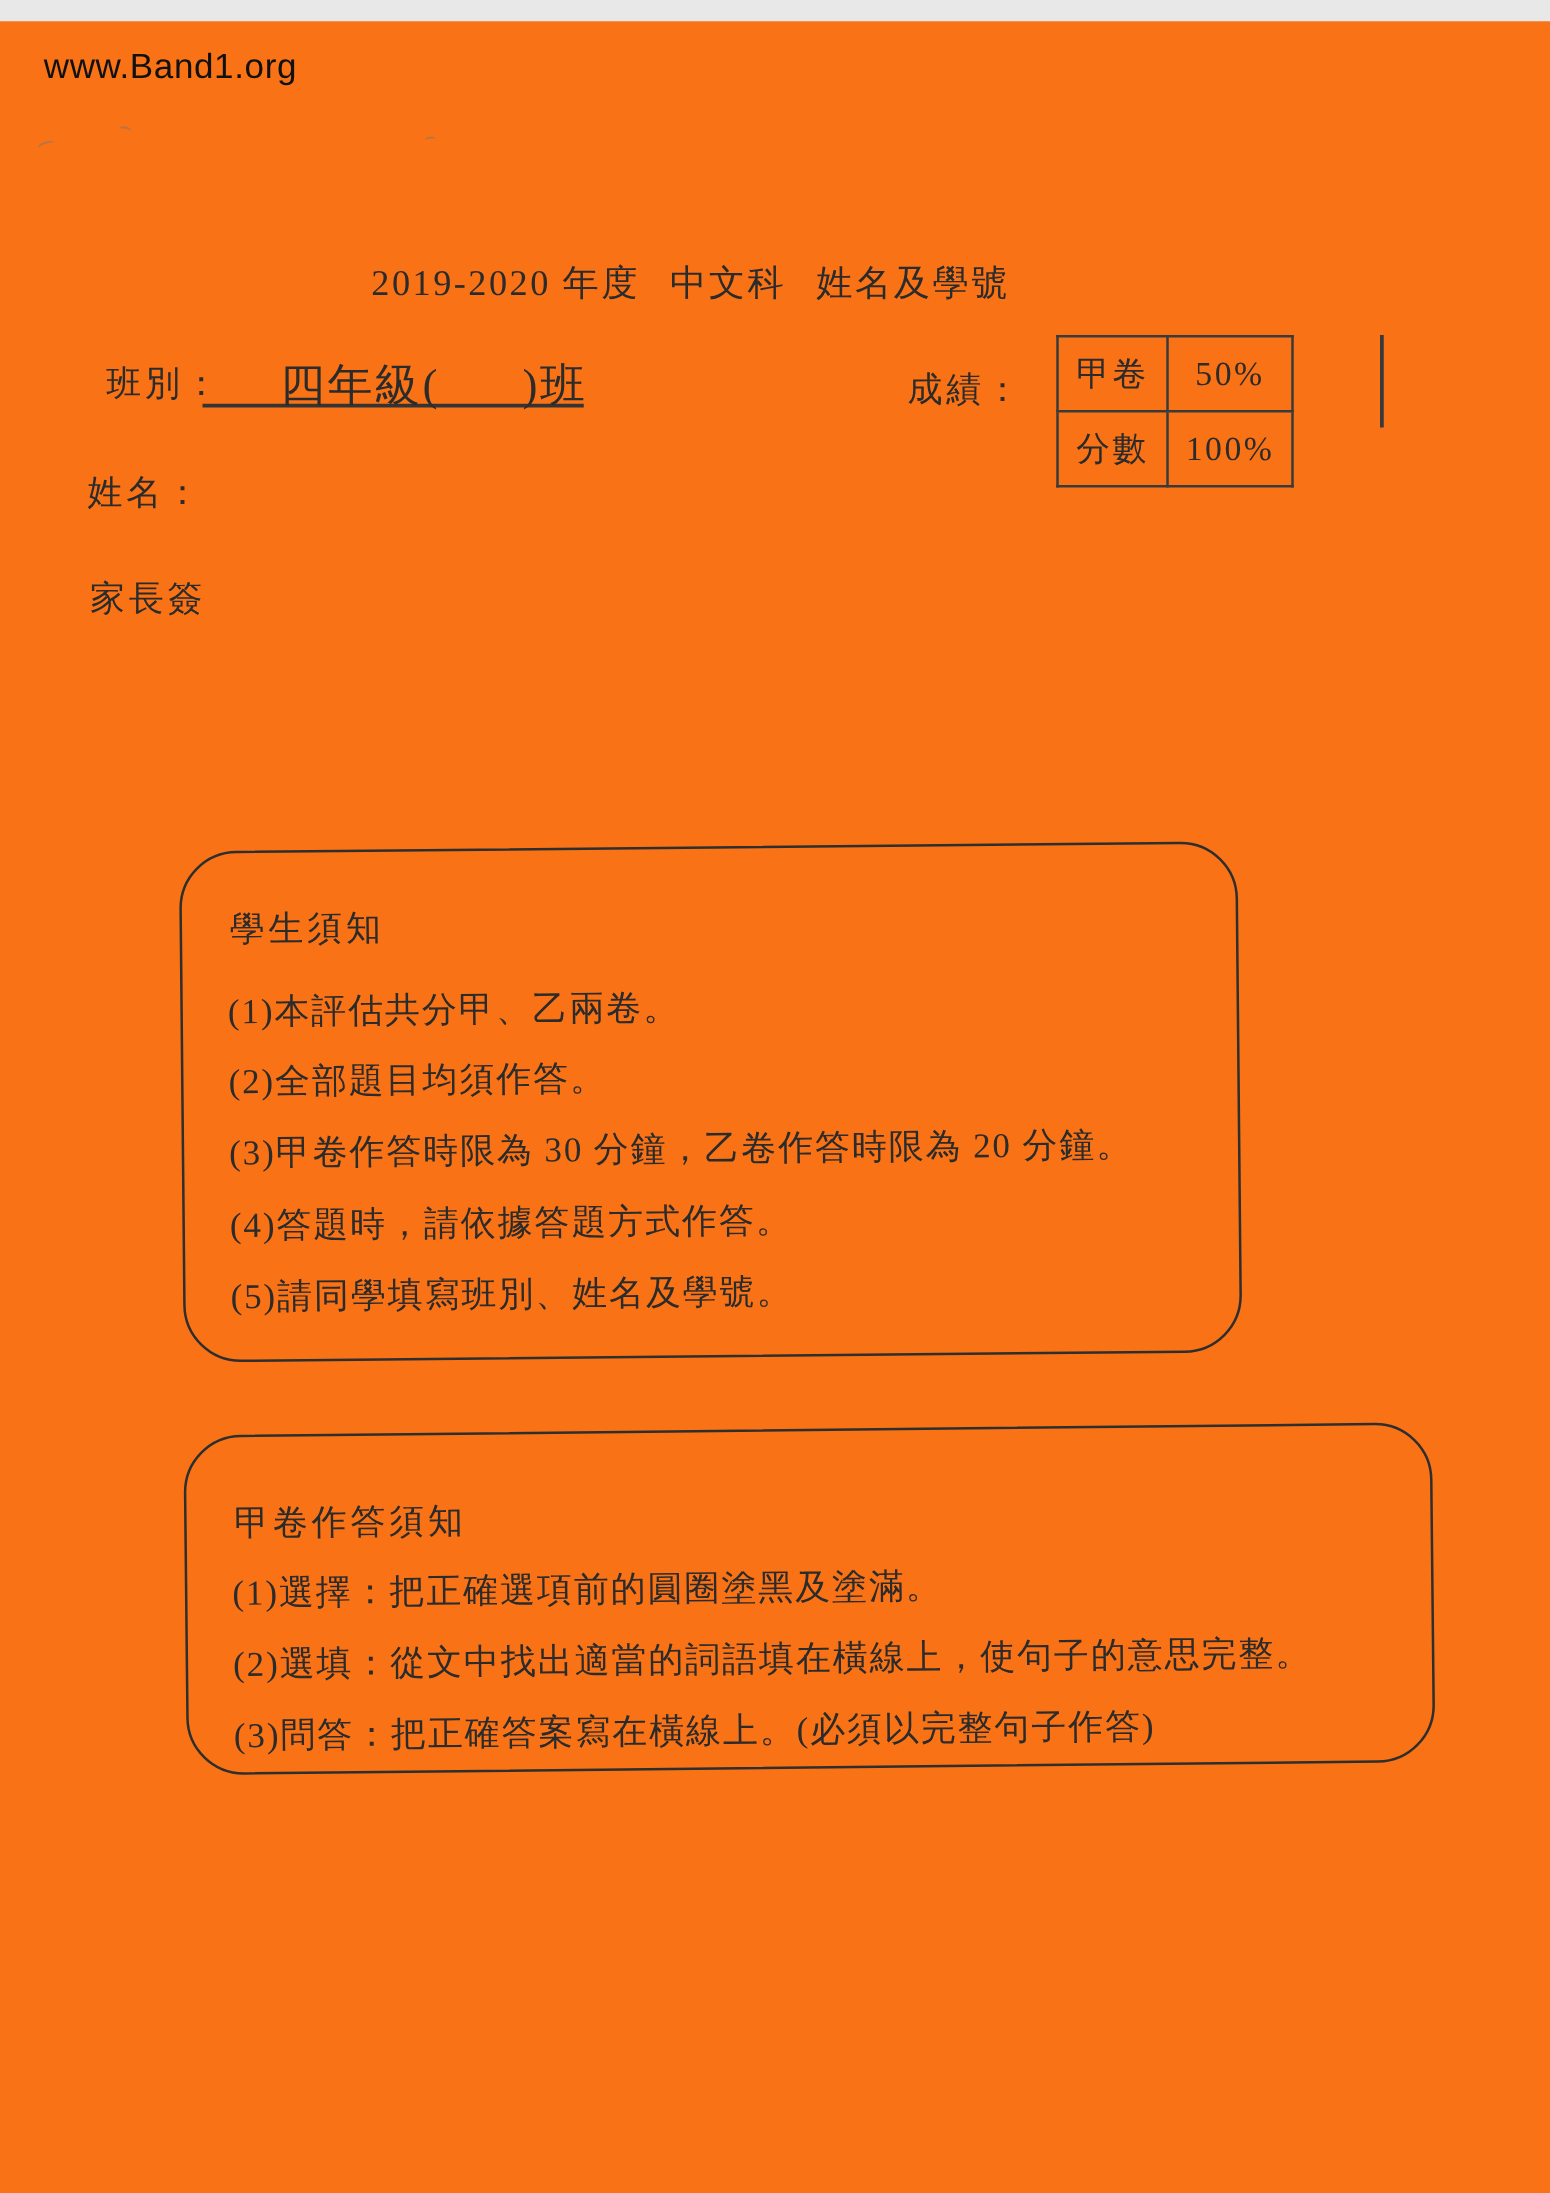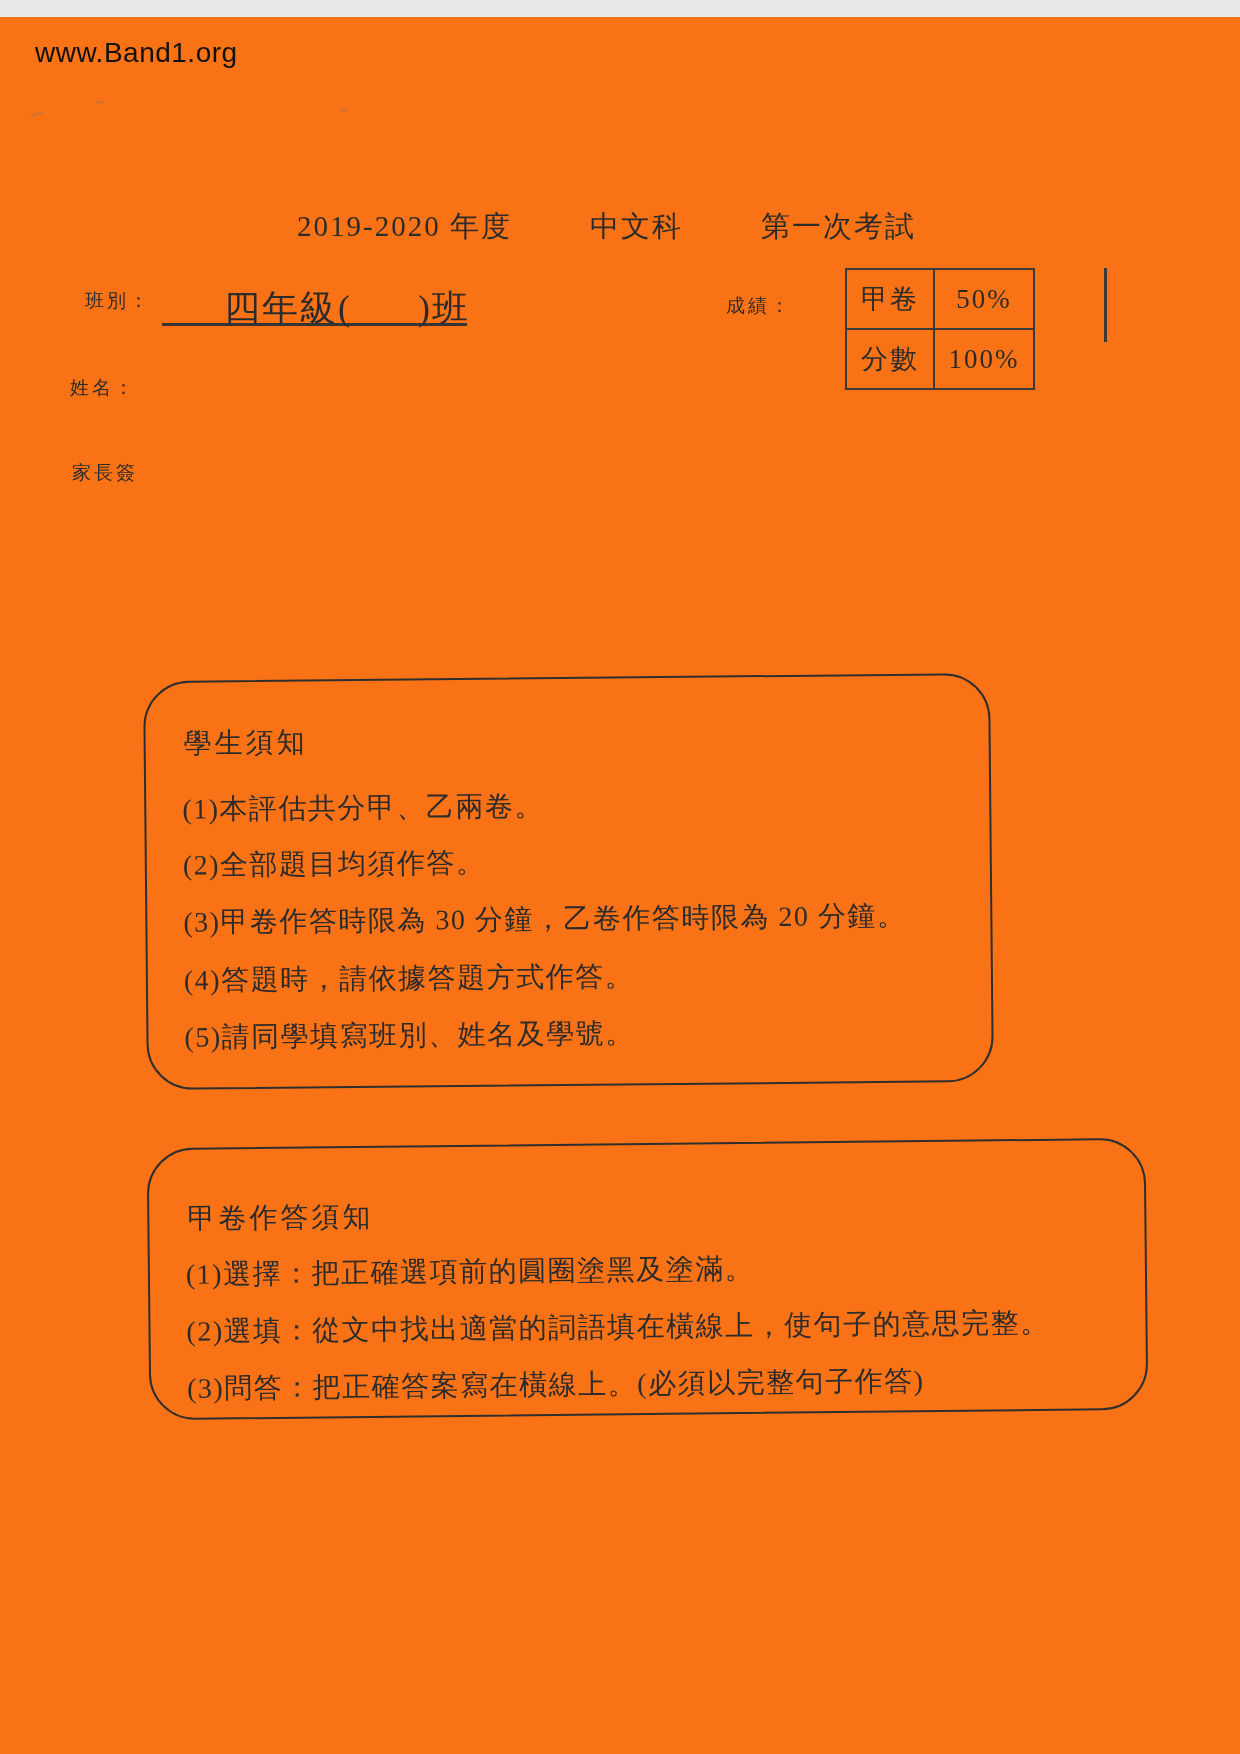--- a/index.html
+++ b/index.html
@@ -26,25 +26,25 @@
 
   .school-name{
     left:392px;top:138px;
     font-size:30px;letter-spacing:2px;
     border-bottom:2.5px solid #2d2d2d;
     padding:0 4px 5px 4px;
     white-space:nowrap;
   }
   .exam-line{
     left:297px;top:190px;
-    display:flex;gap:78px;
+    display:flex;gap:24px;
     font-size:29px;letter-spacing:2px;white-space:nowrap;
   }
 
-  .field-label{font-size:19px;letter-spacing:3px;white-space:nowrap;}
+  .field-label{font-size:28px;letter-spacing:3px;white-space:nowrap;}
   .class-label{left:85px;top:271px;}
   .class-underline{left:162px;top:306px;width:305px;height:2.5px;background:#343434;}
   .class-value{left:224px;top:267px;font-size:36px;letter-spacing:2px;white-space:pre;}
   .name-label{left:70px;top:358px;}
   .parent-label{left:72px;top:443px;}
   .score-label{left:726px;top:276px;}
 
   table.score-table{
     left:845px;top:251px;
     border-collapse:collapse;
@@ -92,21 +92,21 @@
   <div class="abs watermark">www.Band1.org</div>
 
   <div class="scan-artifact art1"></div>
   <div class="scan-artifact art2"></div>
   <div class="scan-artifact art3"></div>
 
 
   <div class="abs exam-line">
     <span>2019-2020 年度</span>
     <span>中文科</span>
-    <span>第一次考試</span>
+    <span>姓名及學號</span>
   </div>
 
   <div class="abs field-label class-label">班別：</div>
   <div class="abs class-underline"></div>
   <div class="abs class-value">四年級(      )班</div>
 
   <div class="abs field-label name-label">姓名：</div>
   <div class="abs field-label parent-label">家長簽</div>
   <div class="abs field-label score-label">成績：</div>
 

